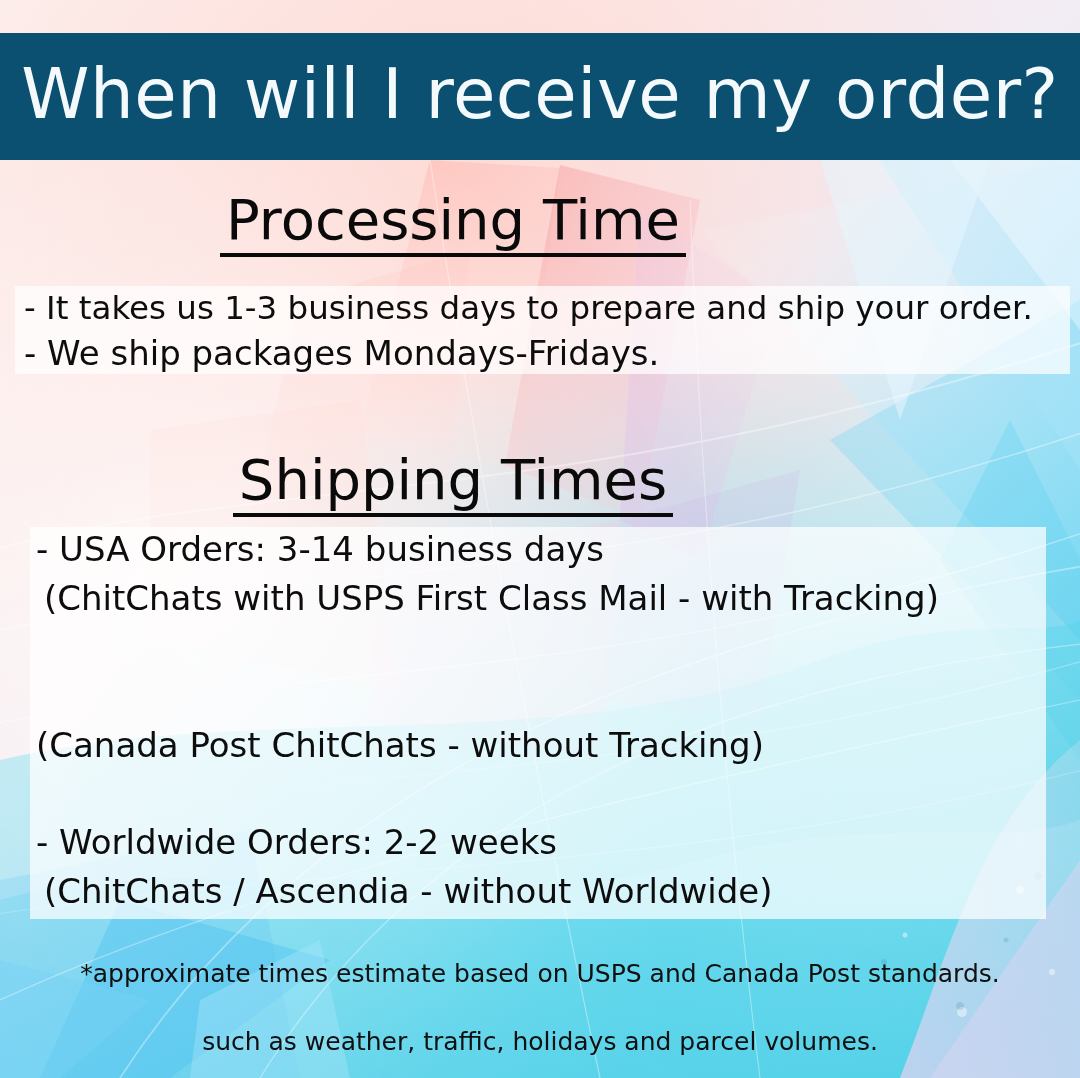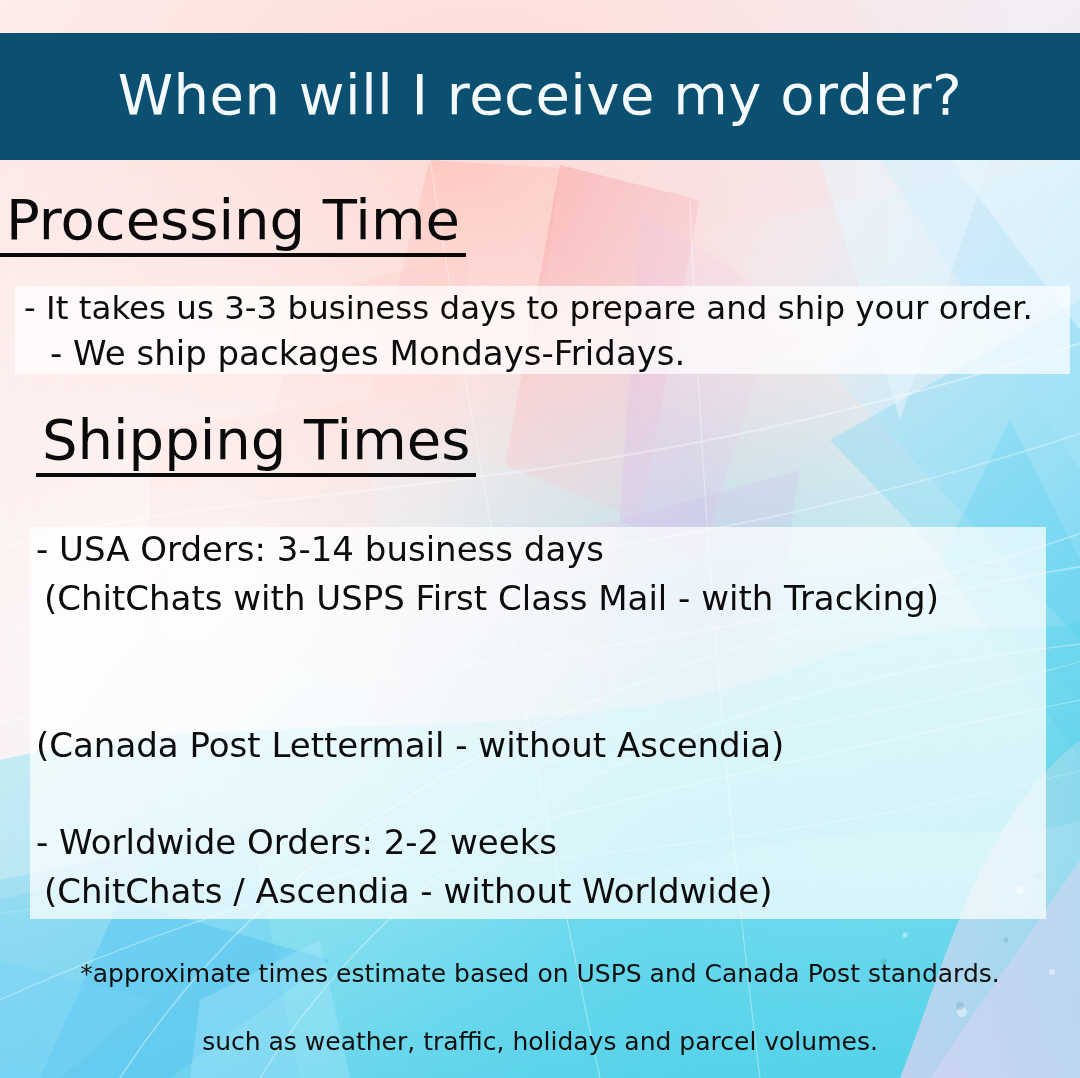--- a/index.html
+++ b/index.html
@@ -30,34 +30,34 @@
     letter-spacing:0.5px;
     line-height:1;
     white-space:nowrap;
     font-family:"DejaVu Sans", sans-serif;
     padding-bottom:4px;
   }
 
   .section-heading {
     position:absolute;
     width:906px;
-    text-align:left;
+    text-align:center;
     color:#0a0a0a;
     font-size:56px;
     font-weight:400;
     line-height:1;
     font-family:"DejaVu Sans", sans-serif;
   }
   .section-heading span {
     border-bottom:4px solid #0a0a0a;
     padding:0 6px 5px 6px;
     display:inline-block;
   }
   #heading-processing { top:192px; }
-  #heading-shipping   { top:412px;margin-left:36px; }
+  #heading-shipping   { top:452px; }
 
   .overlay-box {
     position:absolute;
     background:rgba(255,255,255,0.72);
   }
 
   #box-processing {
     left:15px; top:286px; width:1055px; height:88px;
   }
   #box-shipping {
@@ -68,21 +68,21 @@
     position:absolute;
     color:#0d0d0d;
     font-size:34px;
     line-height:1;
     white-space:nowrap;
     font-family:"DejaVu Sans", sans-serif;
   }
 
   
   #p-line-1 { left:24px; top:292px; }
-  #p-line-2 { left:24px; top:336px;margin-left:26px; }
+  #p-line-2 { left:24px; top:336px; }
 
   
   #s1-line-1 { left:36px;  top:532px; }
   #s1-line-2 { left:44px;  top:581px; }
   #s2-line-1 { left:36px;  top:679px; }
   #s2-line-2 { left:36px;  top:728px; }
   #s3-line-1 { left:36px;  top:825px; }
   #s3-line-2 { left:44px;  top:874px; }
 
   .footnote {
@@ -221,42 +221,42 @@
       <circle cx="960" cy="1006" r="4"></circle>
       <circle cx="1006" cy="940" r="2.5"></circle>
       <circle cx="884" cy="962" r="3"></circle>
     </g>
   </svg>
 </div>
 
 <div id="content">
 
   <div class="header-band">
-    <div class="header-title" style="font-size: 56px; text-align: center;">When will I receive my order?</div>
+    <div class="header-title" style="font-size: 69px; text-align: center;">When will I receive my order?</div>
   </div>
 
   <div class="section-heading" id="heading-processing">
     <span>Processing Time</span>
   </div>
 
   <div class="overlay-box" id="box-processing"></div>
 
-  <div class="body-line" id="p-line-1" style="font-size: 32.5px;">- It takes us 3-3 business days to prepare and ship your order.</div>
+  <div class="body-line" id="p-line-1" style="font-size: 32.5px;">- It takes us 1-3 business days to prepare and ship your order.</div>
   <div class="body-line" id="p-line-2">- We ship packages Mondays-Fridays.</div>
 
   <div class="section-heading" id="heading-shipping">
     <span>Shipping Times</span>
   </div>
 
   <div class="overlay-box" id="box-shipping"></div>
 
   <div class="body-line" id="s1-line-1">- USA Orders:  3-14 business days</div>
   <div class="body-line" id="s1-line-2">(ChitChats with USPS First Class Mail - with Tracking)</div>
 
-  <div class="body-line" id="s2-line-2">(Canada Post Lettermail - without Ascendia)</div>
+  <div class="body-line" id="s2-line-2">(Canada Post ChitChats - without Tracking)</div>
 
   <div class="body-line" id="s3-line-1">- Worldwide Orders: 2-2 weeks</div>
   <div class="body-line" id="s3-line-2">(ChitChats / Ascendia - without Worldwide)</div>
 
   <div class="footnote" id="footnote-1">*approximate times estimate based on USPS and Canada Post standards.</div>
   <div class="footnote" id="footnote-3">such as weather, traffic, holidays and parcel volumes.</div>
 
 </div>
 
 </body></html>

